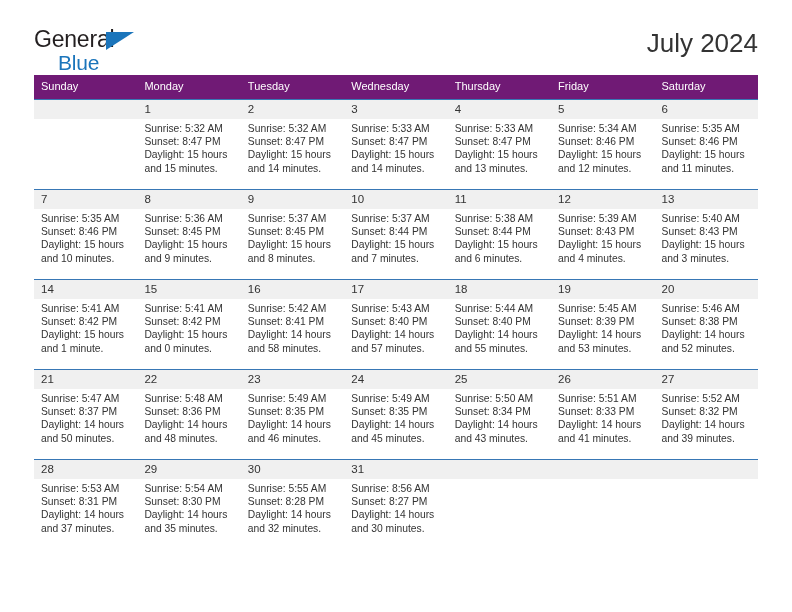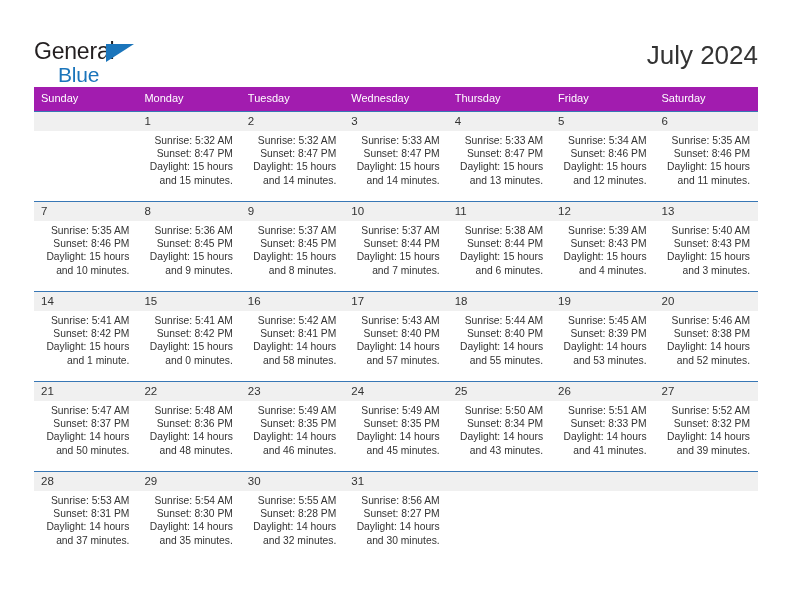--- a/index.html
+++ b/index.html
@@ -12,21 +12,21 @@
     height: 612px;
     font-family: "Liberation Sans", sans-serif;
     color: #222222;
     overflow: hidden;
   }
   .page {
     position: relative;
     width: 792px;
     height: 612px;
     box-sizing: border-box;
-    padding: 12px 34px;
+    padding: 0 34px;
   }
 
   
   .header {
     display: flex;
     align-items: flex-start;
     justify-content: space-between;
     height: 68px;
     padding-top: 28px;
     box-sizing: border-box;
@@ -79,21 +79,21 @@
   }
 
   
   .calendar {
     width: 724px;
     border-collapse: collapse;
     table-layout: fixed;
     margin-top: 7px;
   }
   .calendar th {
-    background: #a21caf;
+    background: #701a75;
     color: #ffffff;
     font-size: 11px;
     font-weight: normal;
     text-align: left;
     padding: 5px 0 6px 7px;
     line-height: 13px;
   }
   .week-row > td {
     border-top: 1px solid #3877b5;
     vertical-align: top;
@@ -107,21 +107,20 @@
     color: #333333;
     line-height: 15px;
     padding: 2px 0 2px 7px;
     min-height: 15px;
   }
   .detail {
     padding: 3px 8px 0 7px;
     font-size: 10.3px;
     line-height: 13.2px;
     color: #333333;
-    text-align: right;
   }
   .detail div {
     white-space: nowrap;
   }
   .empty .daynum {
     background: #f0f0f0;
   }
 </style>
 </head>
 <body>

